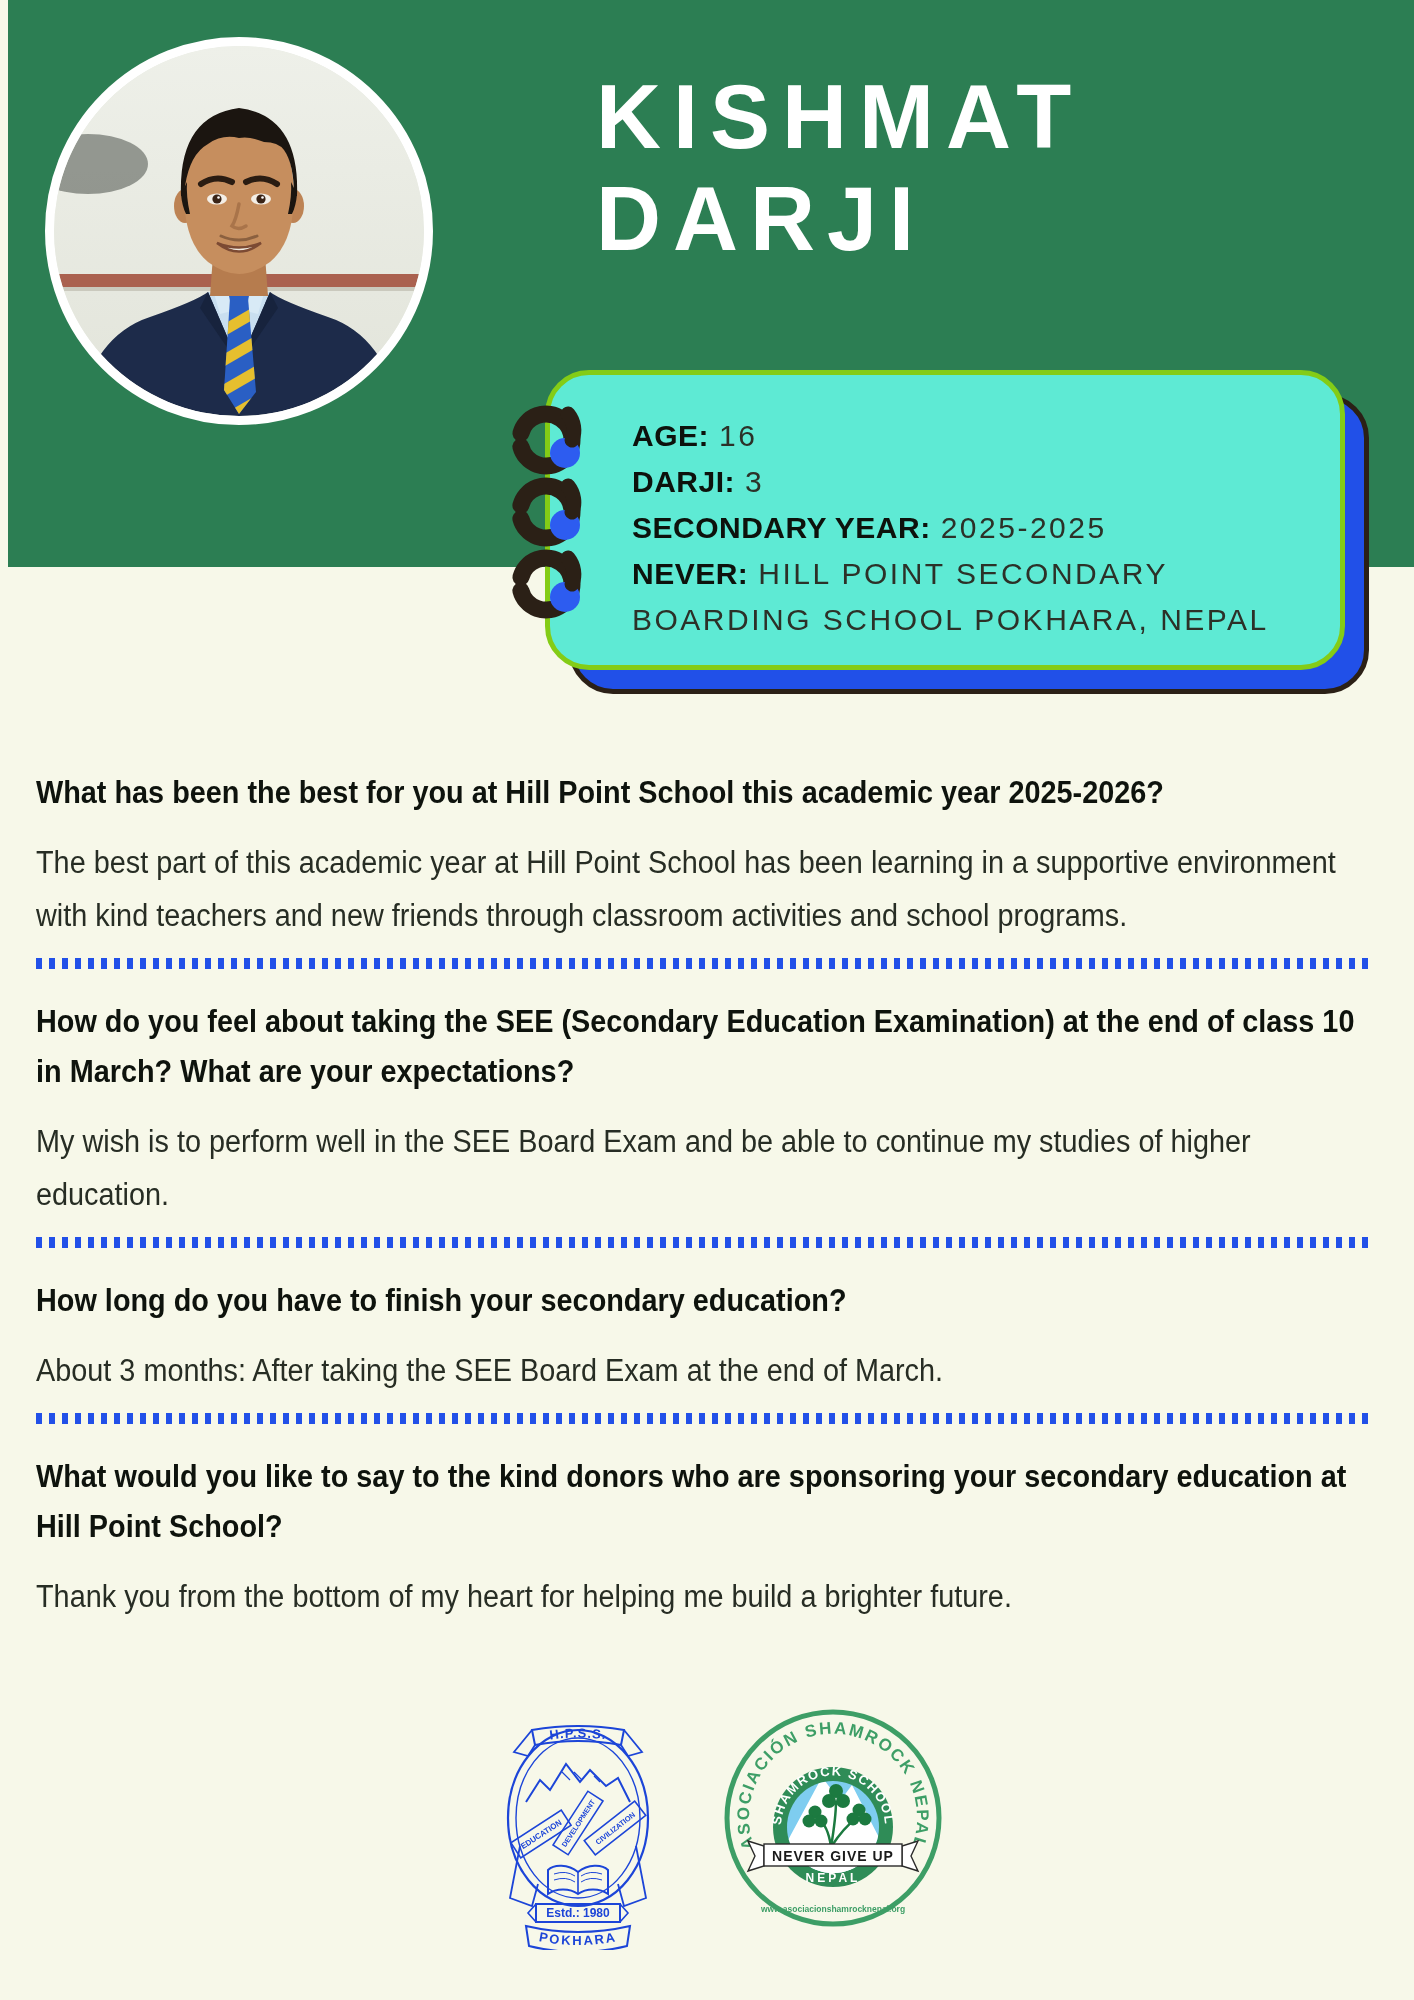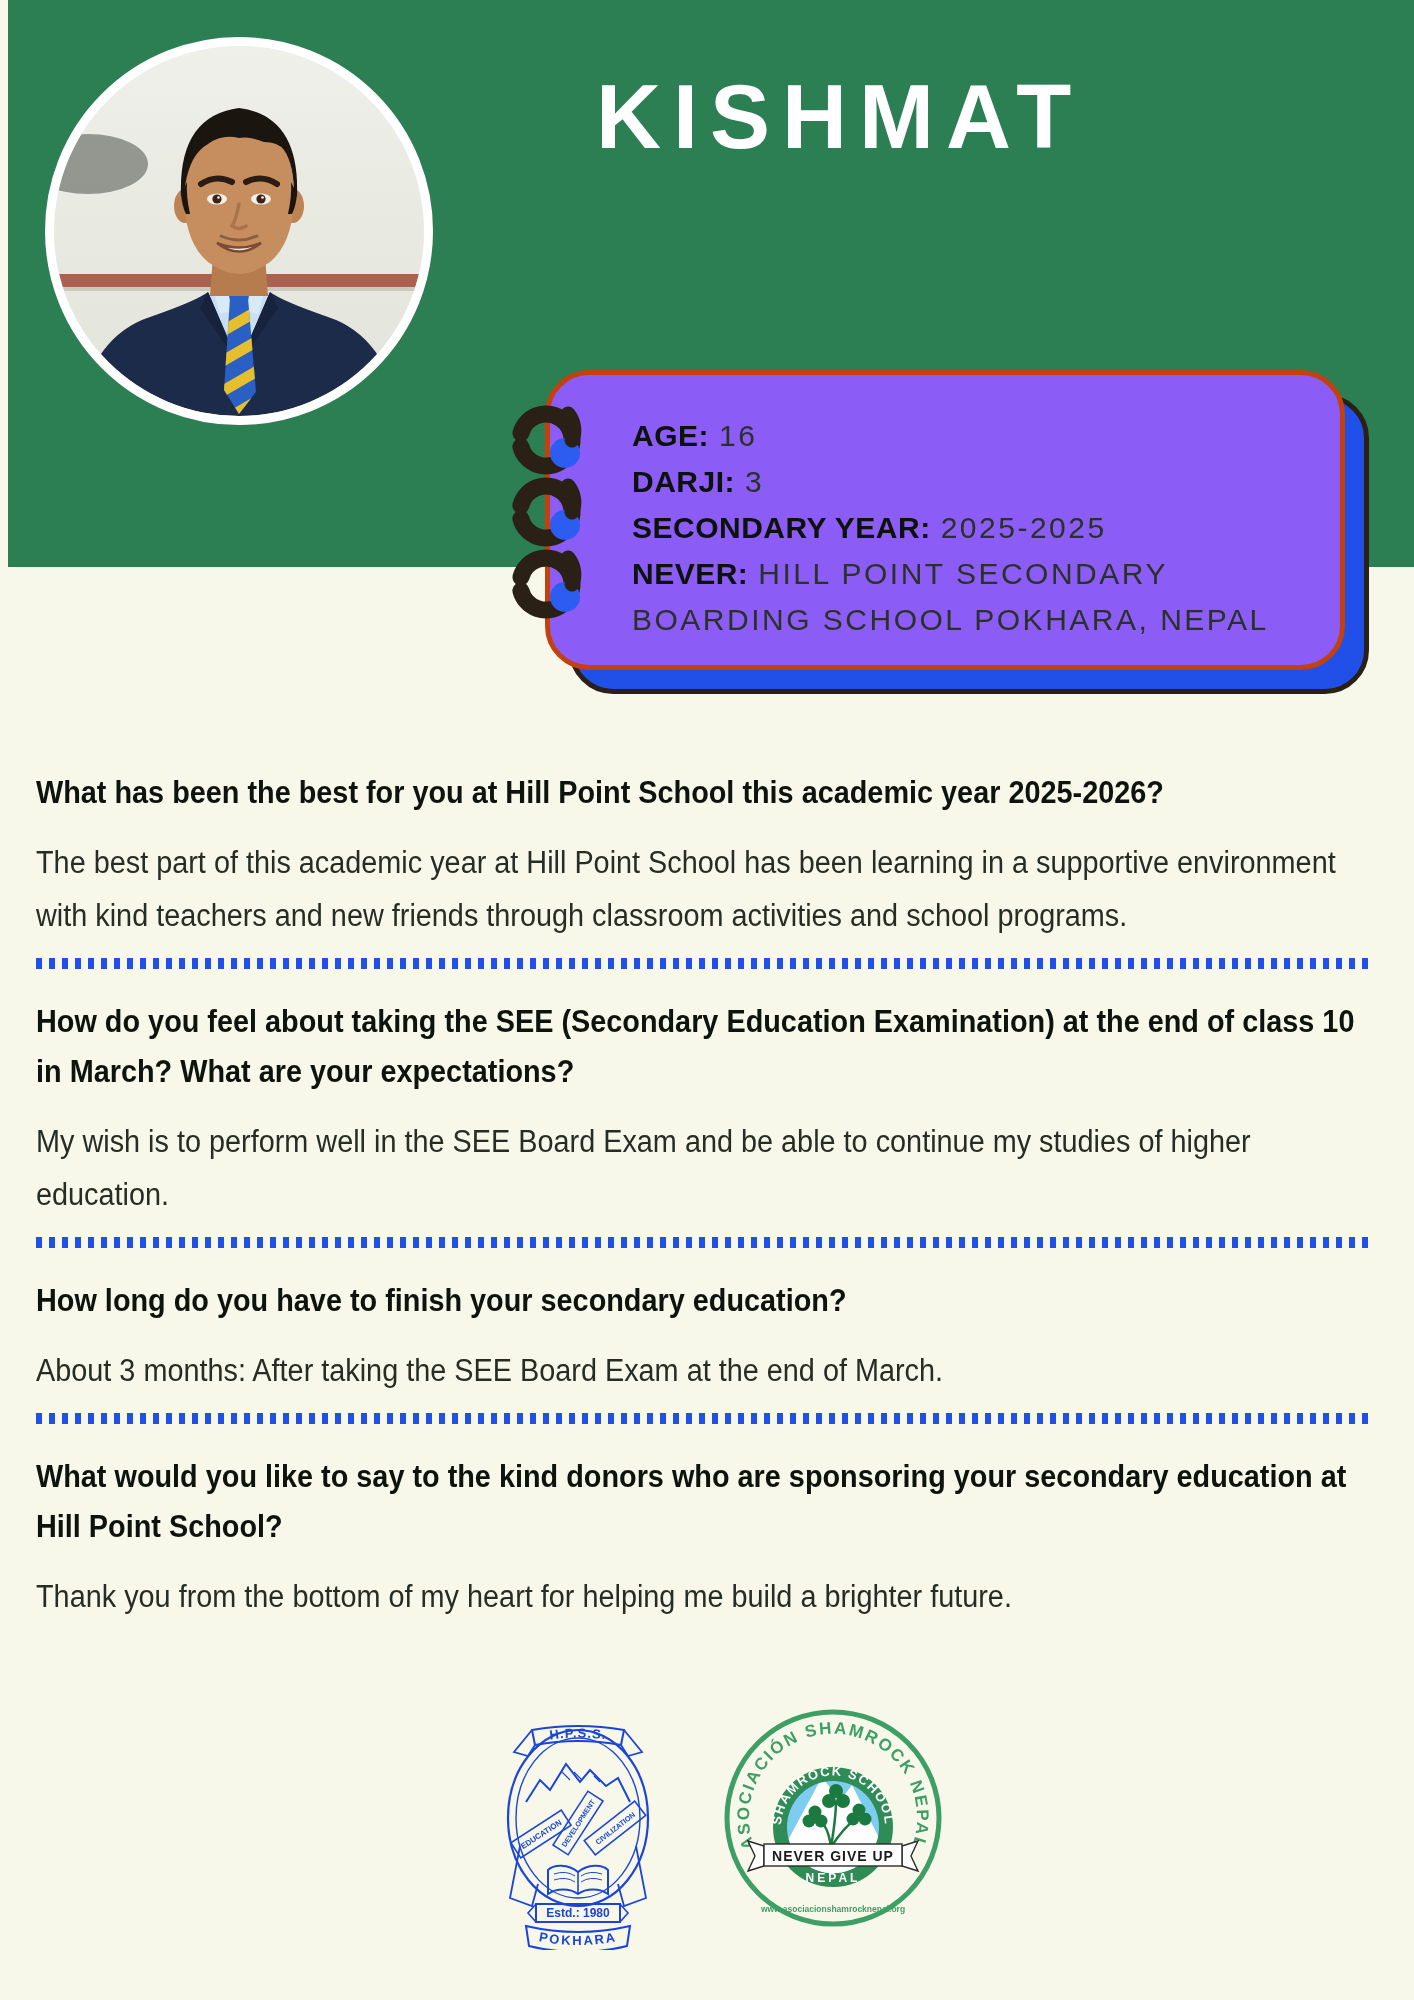--- a/index.html
+++ b/index.html
@@ -19,21 +19,21 @@
     position:absolute;left:588px;top:66px;
     color:#ffffff;font-weight:700;font-size:90px;line-height:102px;letter-spacing:12px;
   }
   
   .card-shadow{
     position:absolute;left:569px;top:394px;width:800px;height:300px;
     background:#2150e8;border:5px solid #2b2016;border-radius:44px;box-sizing:border-box;
   }
   .card{
     position:absolute;left:545px;top:370px;width:800px;height:300px;
-    background:#8b5cf6;border:5px solid #c2410c;border-radius:44px;box-sizing:border-box;
+    background:#5eead4;border:5px solid #84cc16;border-radius:44px;box-sizing:border-box;
     padding:38px 70px 0 82px;
   }
   .info-line{margin:0;font-size:30px;line-height:46px;}
   .info-line .lbl{font-weight:700;color:#0d120c;letter-spacing:.5px;margin-right:10px;}
   .info-line .val{font-weight:400;color:#2c3128;letter-spacing:2.5px;}
   .rings{position:absolute;left:492px;top:392px;}
   
   .main{position:absolute;left:36px;top:768px;width:1334px;}
   .cond{transform:scaleX(0.93);transform-origin:0 0;width:107.5%;}
   .question{margin:0 0 18px 0;font-size:31px;line-height:50px;font-weight:700;color:#0e130d;}
@@ -109,20 +109,21 @@
           <circle cx="208.5" cy="151.5" r="1.3" fill="#ffffff"></circle>
 
           <path d="M185,158 Q182,174 178,180 Q184,185 192,180" stroke="#a9744a" stroke-width="3.5" fill="none" stroke-linecap="round"></path>
           <path d="M167,190 Q185,198 203,190" stroke="#5b3a26" stroke-width="3" fill="none" opacity="0.55" stroke-linecap="round"></path>
           <path d="M163,197 Q185,214 207,197 Q185,206 163,197 Z" fill="#f2ece2" stroke="#7c4a33" stroke-width="2.5"></path>
         </g>
       </svg>
     </div>
     <div class="title">
       <div>KISHMAT</div>
+      <div>DARJI</div>
     </div>
   </div>
 
   <div class="card-shadow"></div>
   <div class="card">
     <p class="info-line">
       <span class="lbl">AGE:</span><span class="val">16</span>
     </p>
     <p class="info-line">
       <span class="lbl">DARJI:</span><span class="val">3</span>

